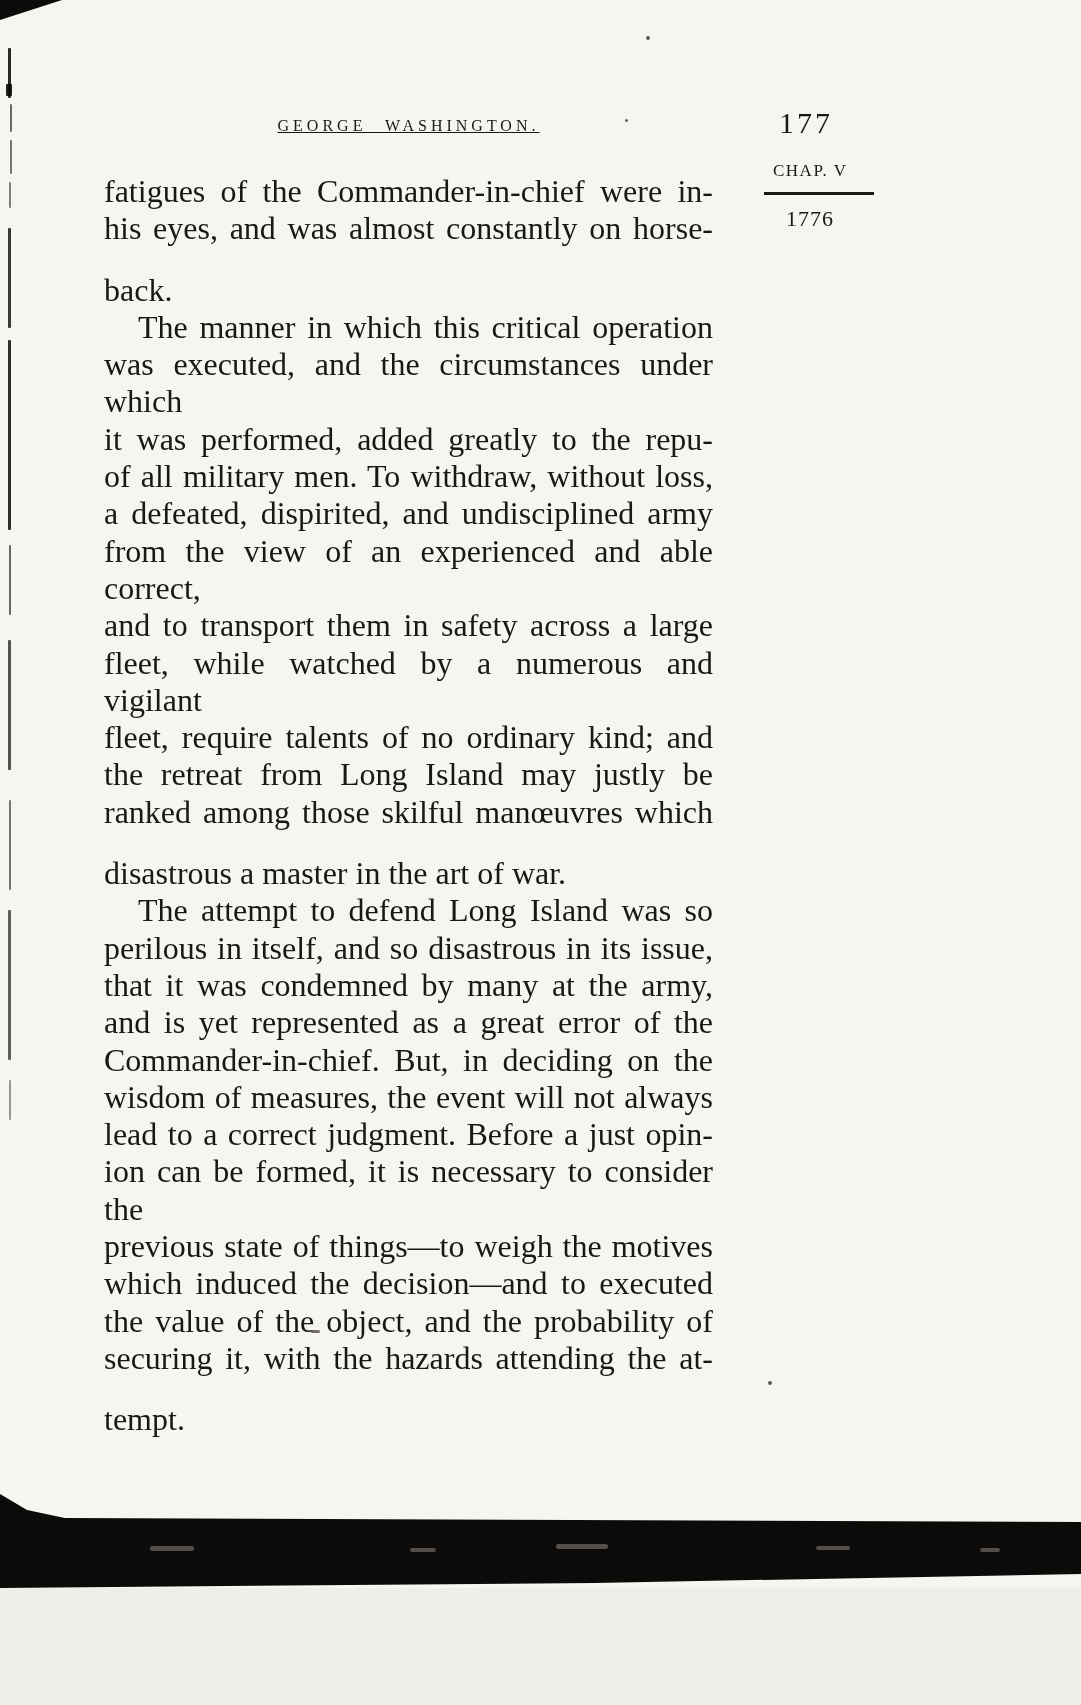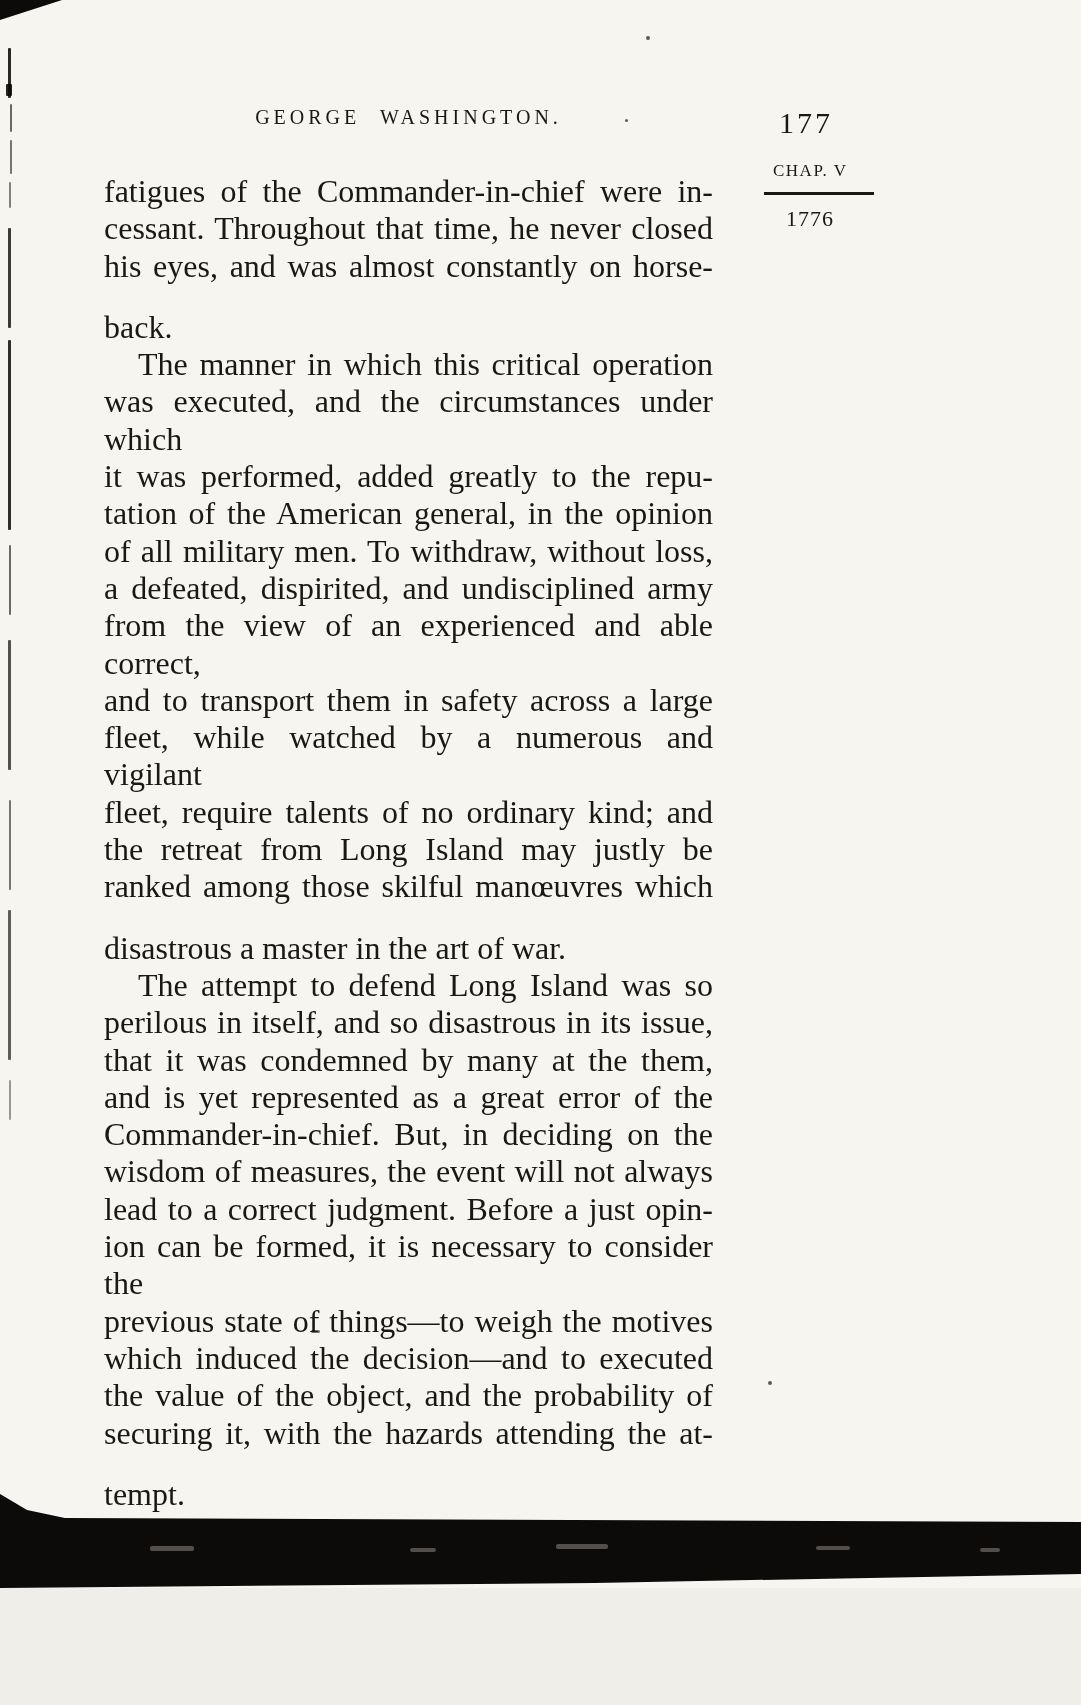--- a/index.html
+++ b/index.html
@@ -14,25 +14,26 @@
     height:1705px;
     background:var(--paper);
     color:var(--ink);
     font-family:"Liberation Serif", serif;
     overflow:hidden;
   }
 
   
   .header-title{
     position:absolute;
-    left:104px; top:106px; width:609px;
+    left:104px; top:117px; width:609px;
     text-align:center;
-    font-size:20px;
+    font-size:16px;
     letter-spacing:4px;
     word-spacing:11px;
+    text-decoration:underline;
   }
   .page-number{
     position:absolute;
     left:779px; top:106px;
     font-size:30px;
     letter-spacing:3px;
   }
 
   
   .margin-notes{position:absolute;left:764px;top:161px;width:110px;}
@@ -105,43 +106,41 @@
 
   <div class="margin-notes">
     <div class="margin-chapter">CHAP. V</div>
     <div class="margin-rule"></div>
     <div class="margin-year">1776</div>
   </div>
 
   <div class="text-block">
       <div class="para">
         <div class="line">fatigues of the Commander-in-chief were in-</div>
-        <div class="line">cessant.  Throughout that time, he never closed</div>
         <div class="line">his eyes, and was almost constantly on horse-</div>
         <div class="line last">back.</div>
       </div>
       <div class="para">
         <div class="line indent">The manner in which this critical operation</div>
         <div class="line">was executed, and the circumstances under which</div>
         <div class="line">it was performed, added greatly to the repu-</div>
-        <div class="line">tation of the American general, in the opinion</div>
         <div class="line">of all military men.  To withdraw, without loss,</div>
         <div class="line">a defeated, dispirited, and undisciplined army</div>
         <div class="line">from the view of an experienced and able correct,</div>
         <div class="line">and to transport them in safety across a large</div>
         <div class="line">fleet, while watched by a numerous and vigilant</div>
         <div class="line">fleet, require talents of no ordinary kind; and</div>
         <div class="line">the retreat from Long Island may justly be</div>
         <div class="line">ranked among those skilful manœuvres which</div>
         <div class="line last">disastrous a master in the art of war.</div>
       </div>
       <div class="para">
         <div class="line indent">The attempt to defend Long Island was so</div>
         <div class="line">perilous in itself, and so disastrous in its issue,</div>
-        <div class="line">that it was condemned by many at the them,</div>
+        <div class="line">that it was condemned by many at the army,</div>
         <div class="line">and is yet represented as a great error of the</div>
         <div class="line">Commander-in-chief.  But, in deciding on the</div>
         <div class="line">wisdom of measures, the event will not always</div>
         <div class="line">lead to a correct judgment.  Before a just opin-</div>
         <div class="line">ion can be formed, it is necessary to consider the</div>
         <div class="line">previous state of things—to weigh the motives</div>
         <div class="line">which induced the decision—and to executed</div>
         <div class="line">the value of the object, and the probability of</div>
         <div class="line">securing it, with the hazards attending the at-</div>
         <div class="line last">tempt.</div>

